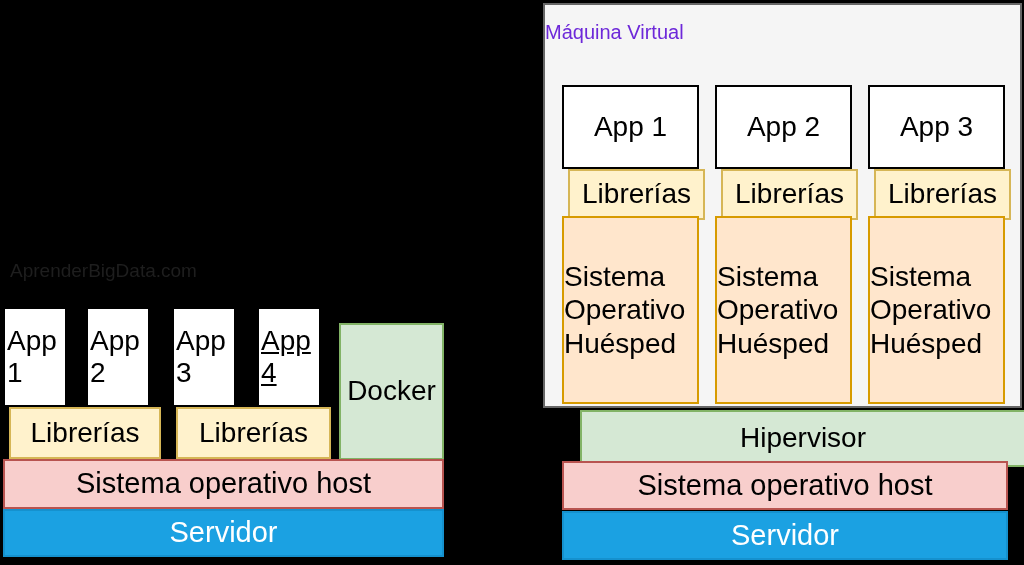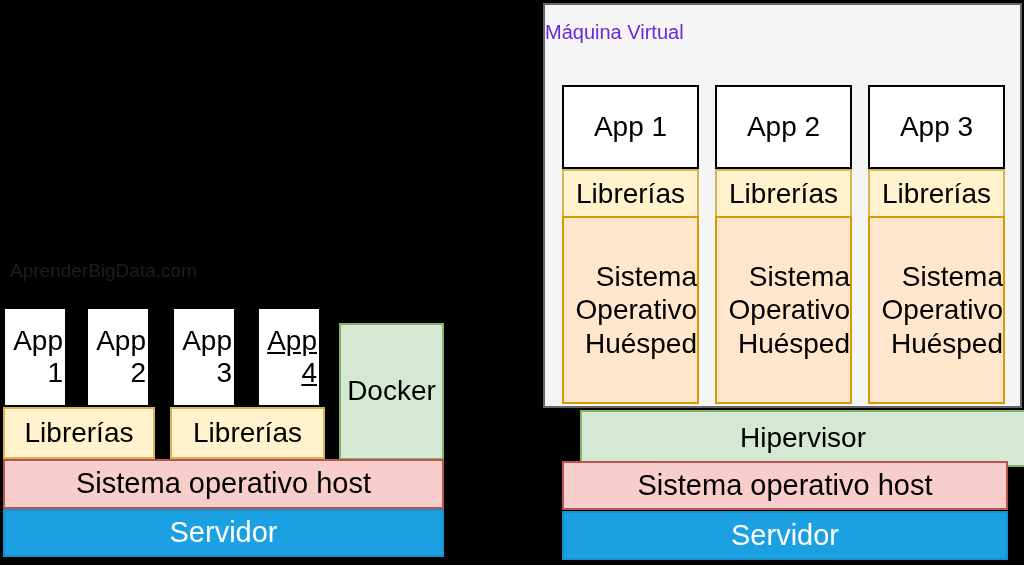--- a/index.html
+++ b/index.html
@@ -10,29 +10,29 @@
     background: #000000;
     font-family: "Liberation Sans", sans-serif;
     overflow: hidden;
   }
   .box {
     position: absolute;
     box-sizing: border-box;
     display: flex;
     align-items: center;
     justify-content: center;
-    text-align: right;
+    text-align: left;
     border: 2px solid #000;
     font-size: 28px;
     line-height: 1.15;
     color: #000;
   }
   
   .c-white  { background: #FFFFFF; border-color: #000000; }
-  .c-yellow { background: #FFF2CC; border-color: #D6B656; }
+  .c-yellow { background: #FFF2CC; border-color: #D6B656; margin-left: 6px; }
   .c-orange { background: #FFE6CC; border-color: #D79B00; }
   .c-green  { background: #D5E8D4; border-color: #82B366; }
   .c-pink   { background: #F8CECC; border-color: #B85450; }
   .c-blue   { background: #1BA1E2; border-color: #1591CE; color: #FFFFFF; }
 
   
   .title-left {
     position: absolute;
     left: 0; top: 19px; width: 446px;
     text-align: center;

